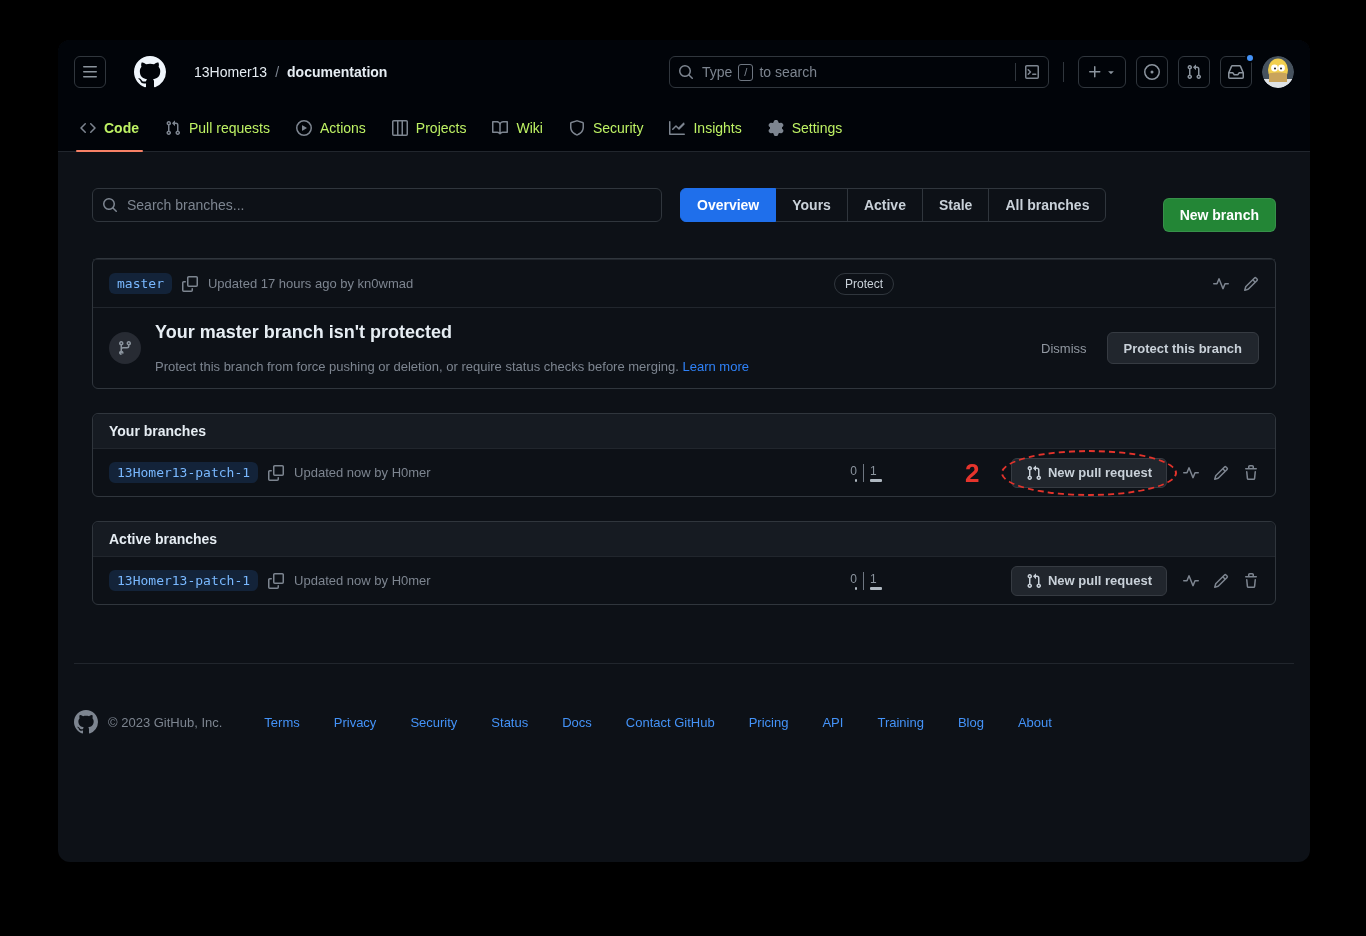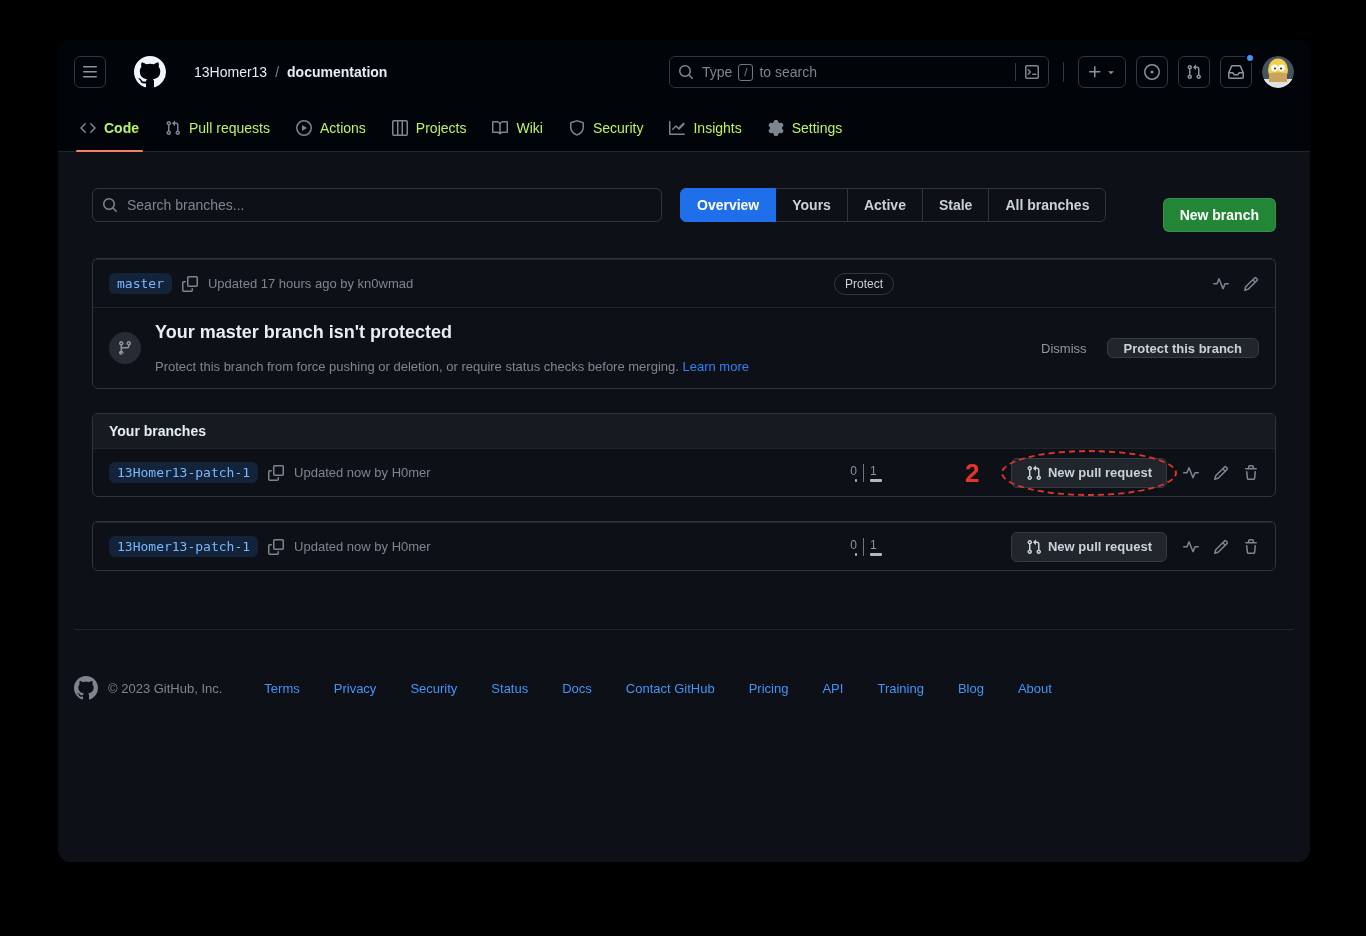--- a/index.html
+++ b/index.html
@@ -92,21 +92,21 @@
   
   .protection { display: flex; gap: 14px; padding: 14px 16px; border-top: 1px solid #21262d; align-items: center; }
   .protect-icon-circle { width: 32px; height: 32px; border-radius: 50%; background: #272b33; color: #8b949e;
                          display: flex; align-items: center; justify-content: center; flex: none; }
   .protect-text { flex: 1; }
   .protect-title { font-weight: 700; font-size: 18px; margin-bottom: 16px; }
   .protect-desc { color: #7d8590; font-size: 13px; }
   .link { color: #2f81f7; }
   .protect-actions { display: flex; align-items: center; gap: 20px; }
   .dismiss { color: #9198a1; font-size: 13px; background: none; border: none; }
-  .secondary-btn { height: 20px; padding: 0 16px; background: #21262d; border: 1px solid #363b42;
+  .secondary-btn { height: 32px; padding: 0 16px; background: #21262d; border: 1px solid #363b42;
                    border-radius: 6px; color: #c9d1d9; font-size: 13px; font-weight: 600; }
 
   
   .footer { margin: 58px 16px 0; border-top: 1px solid #21262d; padding: 46px 0 40px;
             display: flex; align-items: center; font-size: 13px; color: #7d8590; }
   .foot-logo { color: #7d8590; display: flex; margin-right: 10px; }
   .footer-links { display: flex; gap: 34px; margin-left: 42px; }
   .footer-links a { color: #4493f8; font-size: 13px; }
 </style>
 </head>
@@ -365,20 +365,23 @@
               <svg width="16" height="16" viewBox="0 0 16 16" fill="currentColor">
                   <path d="M11 1.75V3h2.25a.75.75 0 0 1 0 1.5H2.75a.75.75 0 0 1 0-1.5H5V1.75C5 .784 5.784 0 6.75 0h2.5C10.216 0 11 .784 11 1.75ZM4.496 6.675l.66 6.6a.25.25 0 0 0 .249.225h5.19a.25.25 0 0 0 .249-.225l.66-6.6a.75.75 0 0 1 1.492.149l-.66 6.6A1.748 1.748 0 0 1 10.595 15h-5.19a1.75 1.75 0 0 1-1.741-1.575l-.66-6.6a.75.75 0 1 1 1.492-.15ZM6.5 1.75V3h3V1.75a.25.25 0 0 0-.25-.25h-2.5a.25.25 0 0 0-.25.25Z"></path>
                 </svg>
             </button>
           </span>
         </div>
       </div>
     </section>
 
     <section class="card">
+      <div class="card-header">
+        <span>Active branches</span>
+      </div>
       <div class="branch-row">
         <div class="branch-cell">
           <a class="branch-badge">13Homer13-patch-1</a>
           <button class="copy-btn">
             <svg width="16" height="16" viewBox="0 0 16 16" fill="currentColor">
                 <path d="M0 6.75C0 5.784.784 5 1.75 5h1.5a.75.75 0 0 1 0 1.5h-1.5a.25.25 0 0 0-.25.25v7.5c0 .138.112.25.25.25h7.5a.25.25 0 0 0 .25-.25v-1.5a.75.75 0 0 1 1.5 0v1.5A1.75 1.75 0 0 1 9.25 16h-7.5A1.75 1.75 0 0 1 0 14.25Zm5-5C5 .784 5.784 0 6.75 0h7.5C15.216 0 16 .784 16 1.75v7.5A1.75 1.75 0 0 1 14.25 11h-7.5A1.75 1.75 0 0 1 5 9.25Zm1.75-.25a.25.25 0 0 0-.25.25v7.5c0 .138.112.25.25.25h7.5a.25.25 0 0 0 .25-.25v-7.5a.25.25 0 0 0-.25-.25Z"></path>
               </svg>
           </button>
           <span class="updated">Updated now by H0mer</span>
         </div>

